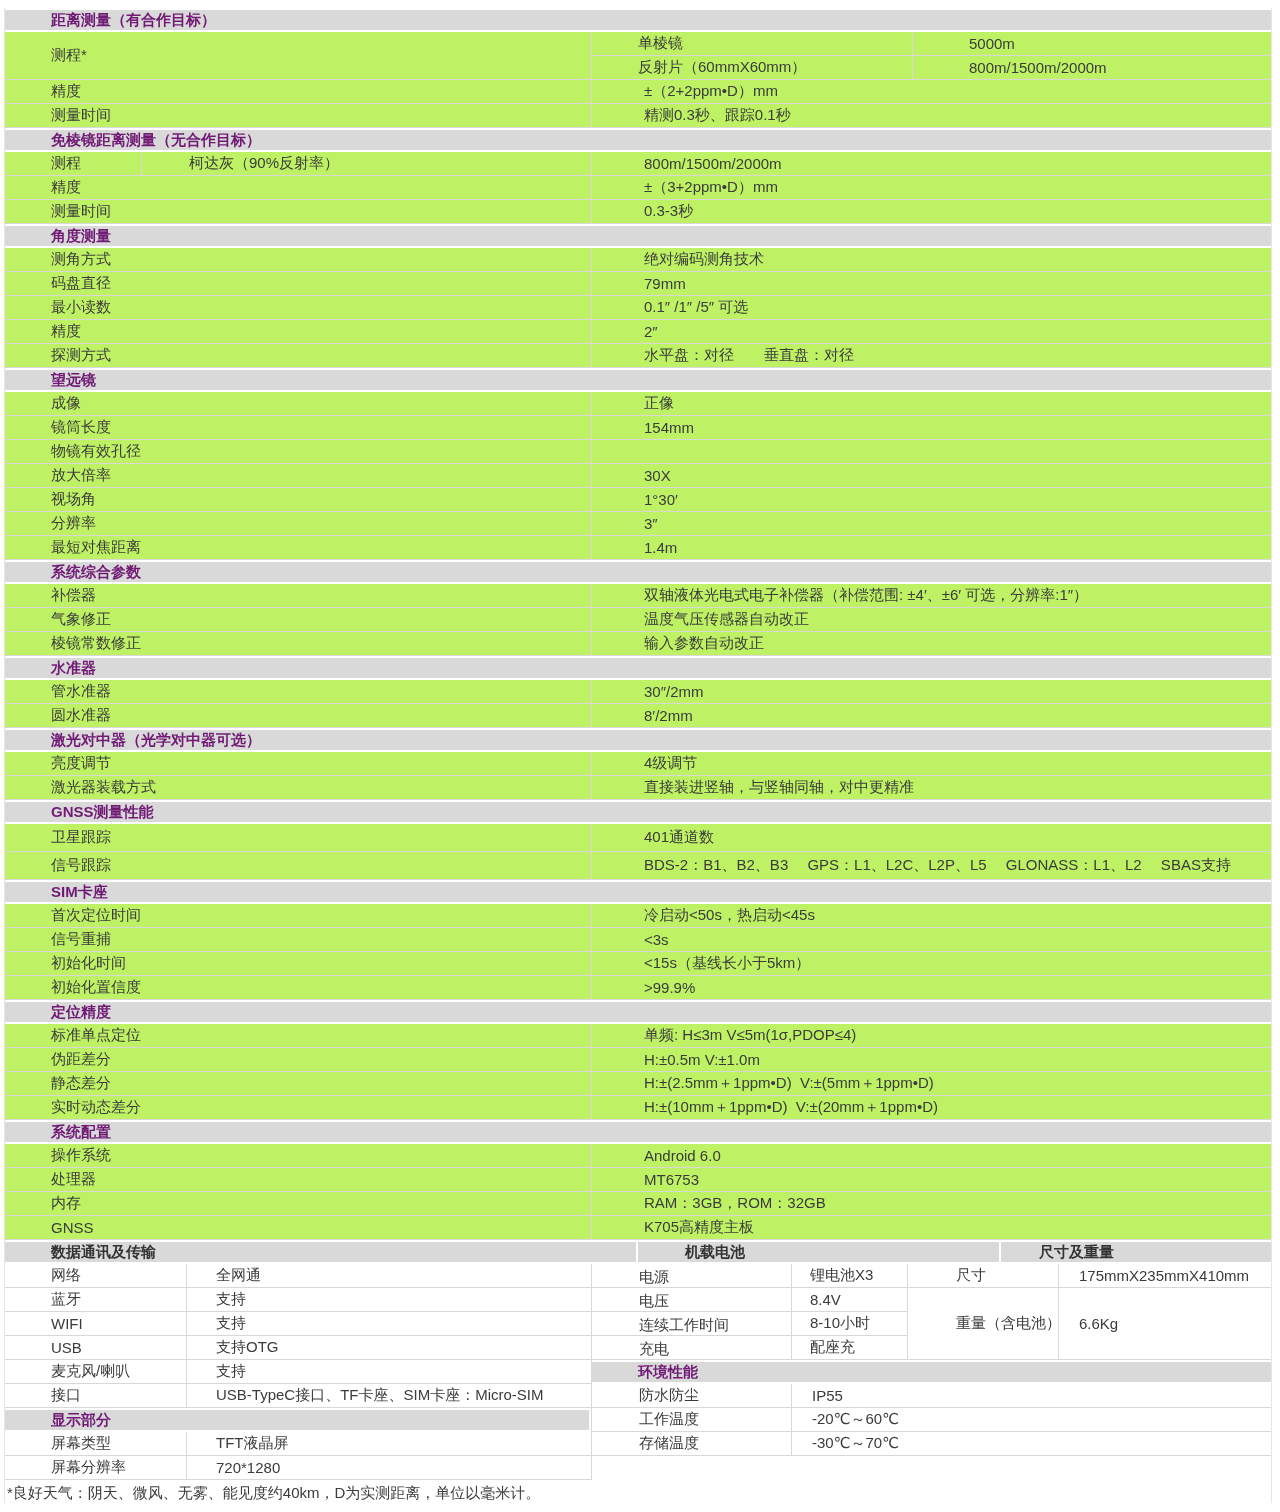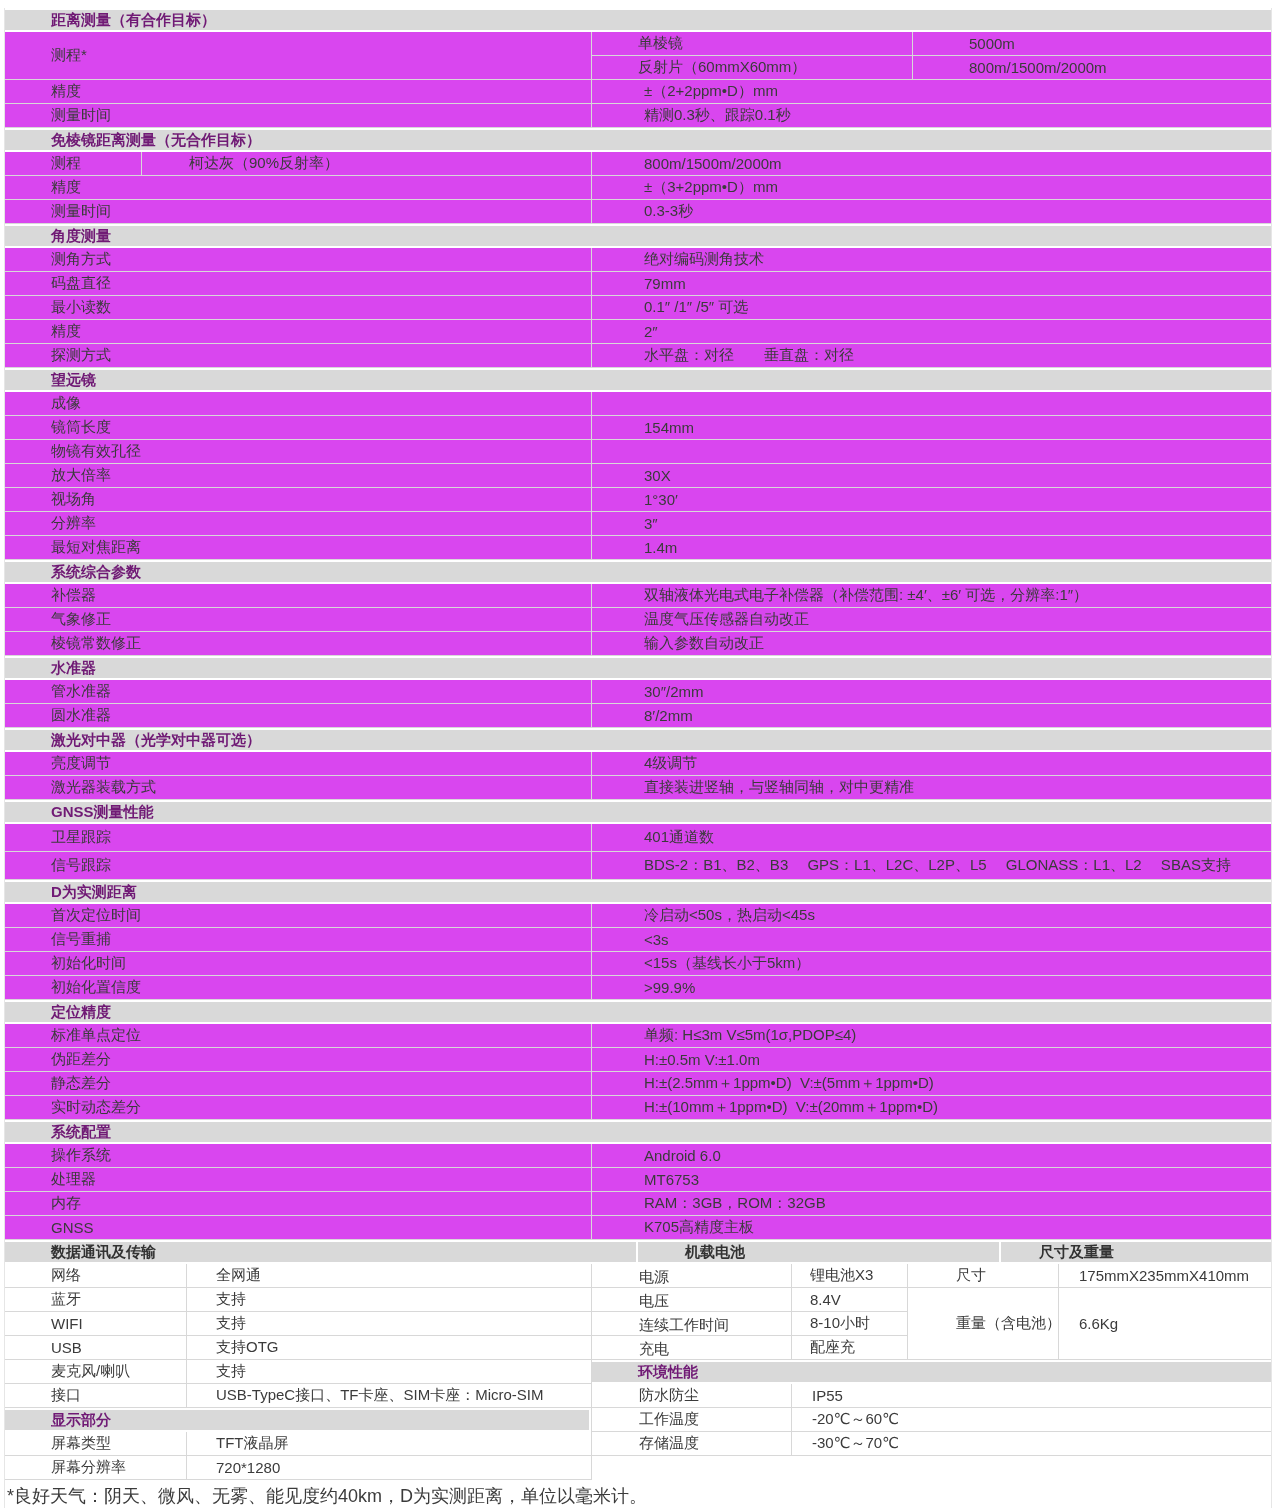--- a/index.html
+++ b/index.html
@@ -16,21 +16,21 @@
   .tbl{
     position:absolute;left:4px;top:8px;width:1268px;box-sizing:border-box;
     border-left:1px solid #e6e6e6;border-right:1px solid #e6e6e6;
   }
   span{white-space:pre;}
   
   .sech{height:24px;padding:2px 0;box-sizing:border-box;}
   .sech .bar{height:20px;background:var(--bar);display:flex;align-items:center;
     padding-left:46px;font-weight:700;color:#701a75;}
   
-  .row{display:flex;height:24px;border-bottom:1px solid var(--line);box-sizing:border-box;background:#d946ef;}
+  .row{display:flex;height:24px;border-bottom:1px solid var(--line);box-sizing:border-box;background:#bef264;}
   .h28{height:28px;}
   .h48{height:48px;}
   .cell{display:flex;align-items:center;box-sizing:border-box;overflow:hidden;}
   .lab{width:587px;padding-left:46px;border-right:1px solid var(--line);}
   .val{flex:1;padding-left:52px;}
   
   .stack{flex:1;display:flex;flex-direction:column;}
   .irow{display:flex;height:24px;box-sizing:border-box;}
   .irow.first{border-bottom:1px solid var(--line);}
   .sub1{width:321px;padding-left:46px;border-right:1px solid var(--line);}
@@ -55,21 +55,21 @@
   .topR{display:flex;height:96px;}
   .batt{width:316px;border-right:1px solid var(--line);box-sizing:border-box;}
   .blab{width:200px;padding-left:47px;border-right:1px solid var(--line);align-items:flex-end;}
   .bval{flex:1;padding-left:18px;}
   .sizec{flex:1;display:flex;flex-direction:column;}
   .slab{width:151px;padding-left:48px;border-right:1px solid var(--line);}
   .sv{flex:1;padding-left:20px;}
   .mrow{flex:1;display:flex;border-bottom:1px solid var(--line);box-sizing:border-box;}
   .elab{width:200px;padding-left:47px;border-right:1px solid var(--line);}
   .ev{flex:1;padding-left:20px;}
-  .footnote{margin:4px 0 0 2px;font-size:18px;color:var(--txt);}
+  .footnote{margin:4px 0 0 2px;font-size:15px;color:var(--txt);}
 </style>
 </head>
 <body>
 
 <div class="tbl">
 
   <div class="sech">
       <div class="bar">
         <span>距离测量（有合作目标）</span>
       </div>
@@ -195,20 +195,23 @@
 
   <div class="sech">
       <div class="bar">
         <span>望远镜</span>
       </div>
     </div>
   <div class="row">
       <div class="cell lab">
         <span>成像</span>
       </div>
+      <div class="cell val">
+        <span>正像</span>
+      </div>
     </div>
   <div class="row">
       <div class="cell lab">
         <span>镜筒长度</span>
       </div>
       <div class="cell val">
         <span>154mm</span>
       </div>
     </div>
   <div class="row">
@@ -340,21 +343,21 @@
       <div class="cell lab">
         <span>信号跟踪</span>
       </div>
       <div class="cell val">
         <span>BDS-2：B1、B2、B3　 GPS：L1、L2C、L2P、L5　 GLONASS：L1、L2　 SBAS支持</span>
       </div>
     </div>
 
   <div class="sech">
       <div class="bar">
-        <span>D为实测距离</span>
+        <span>SIM卡座</span>
       </div>
     </div>
   <div class="row">
       <div class="cell lab">
         <span>首次定位时间</span>
       </div>
       <div class="cell val">
         <span>冷启动&lt;50s，热启动&lt;45s</span>
       </div>
     </div>

